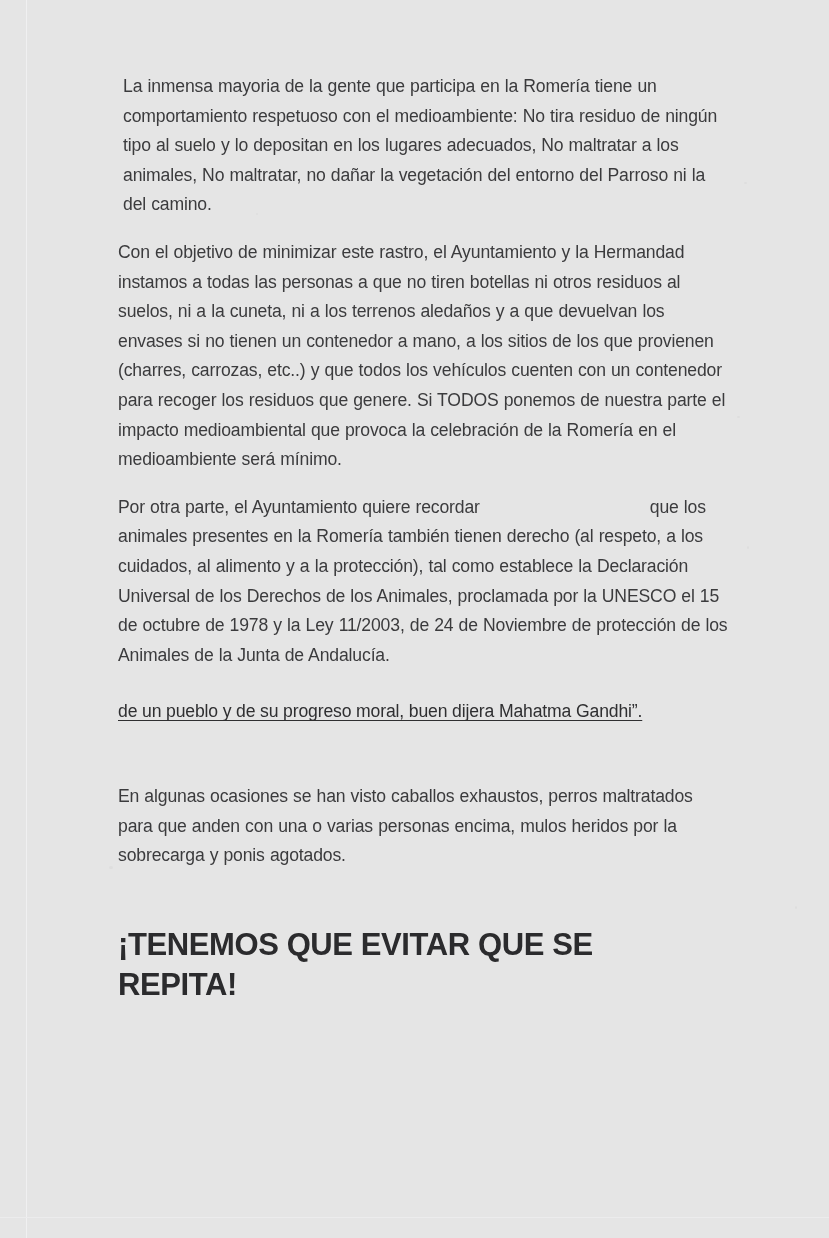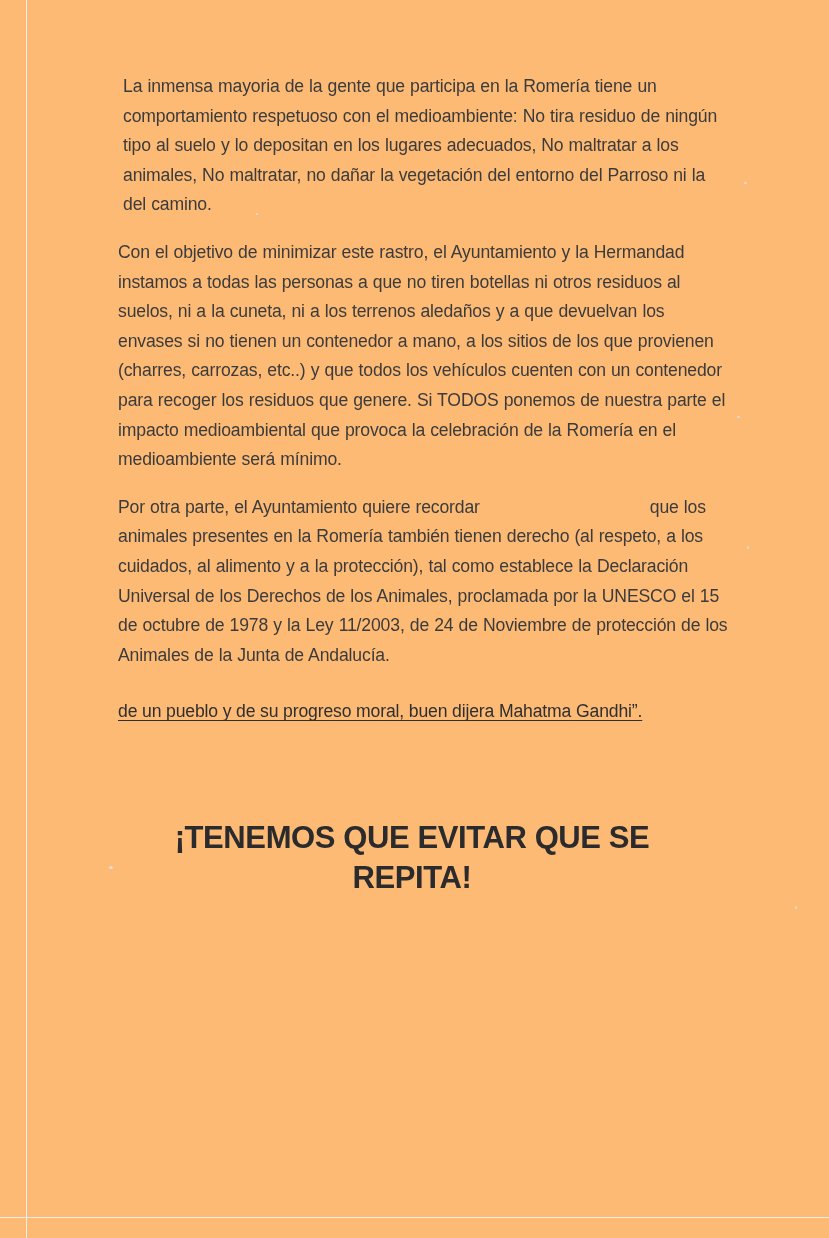--- a/index.html
+++ b/index.html
@@ -8,21 +8,21 @@
     padding: 0;
     background: #ffffff;
   }
   body {
     font-family: "Liberation Sans", "DejaVu Sans", sans-serif;
   }
   #page {
     position: relative;
     width: 829px;
     height: 1238px;
-    background: #fdba74;
+    background: #e5e5e5;
     overflow: hidden;
   }
   
   .scan-edge-left {
     position: absolute;
     left: 26px;
     top: 0;
     width: 1px;
     height: 1238px;
     background: #f0f0f1;
@@ -84,21 +84,21 @@
     text-decoration: underline;
     text-underline-offset: 3px;
     text-decoration-thickness: 1.4px;
   }
 
   .spacer-after-quote { height: 56px; }
 
   .headline {
     margin: 0;
     padding-top: 36px;
-    text-align: center;
+    text-align: left;
     color: #2b2b2d;
     font-size: 31px;
     font-weight: bold;
     letter-spacing: -0.4px;
     line-height: 40px;
     padding-right: 24px;
   }
 </style>
 </head>
 <body>
@@ -122,17 +122,18 @@
     <p class="para">Con el objetivo de minimizar este rastro, el Ayuntamiento y la Hermandad instamos a todas las personas a que no tiren botellas ni otros residuos al suelos, ni a la cuneta, ni a los terrenos aledaños y  a que devuelvan los envases si no tienen un contenedor a mano, a los sitios de los que provienen (charres, carrozas, etc..) y que todos los vehículos cuenten con un contenedor para recoger los residuos que genere. Si TODOS ponemos de nuestra parte el impacto medioambiental que provoca la celebración de la Romería en el medioambiente será mínimo.</p>
 
     <p class="para"><span>Por otra parte, el Ayuntamiento quiere recordar</span><span class="gap-inline"></span><span>que los animales presentes en la Romería también tienen derecho (al respeto, a los cuidados, al alimento y a la protección), tal  como establece la Declaración Universal de los Derechos de los Animales, proclamada por la UNESCO el 15 de octubre de 1978 y la Ley 11/2003, de 24 de Noviembre de protección de los Animales de la Junta de Andalucía.</span></p>
 
     <div class="quote-block">
       <span class="quote-line">de un pueblo y de su progreso moral, buen dijera Mahatma Gandhi”.</span>
     </div>
 
     <div class="spacer-after-quote"></div>
 
+    <p class="para">En algunas ocasiones se han visto caballos exhaustos, perros maltratados para que anden con una o varias personas encima, mulos heridos por la sobrecarga y ponis agotados.</p>
 
     <p class="headline">¡TENEMOS QUE EVITAR QUE SE REPITA!</p>
 
   </div>
 </div>
 
 </body></html>

